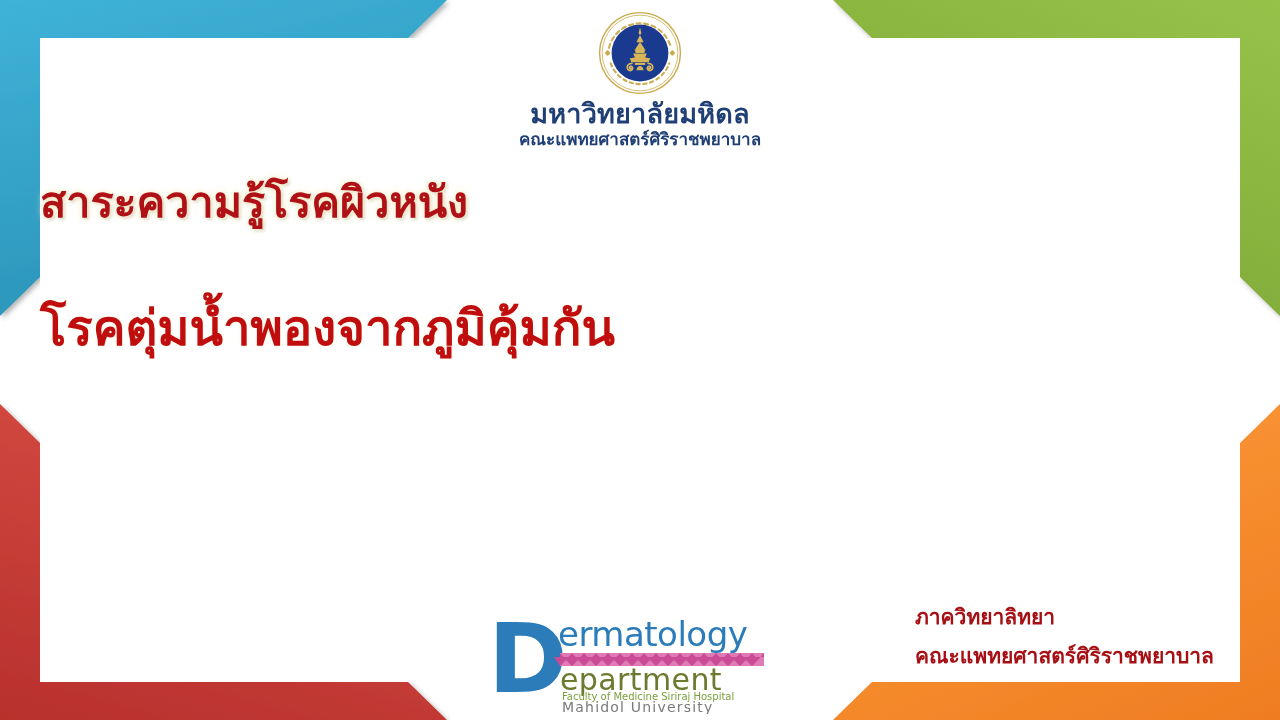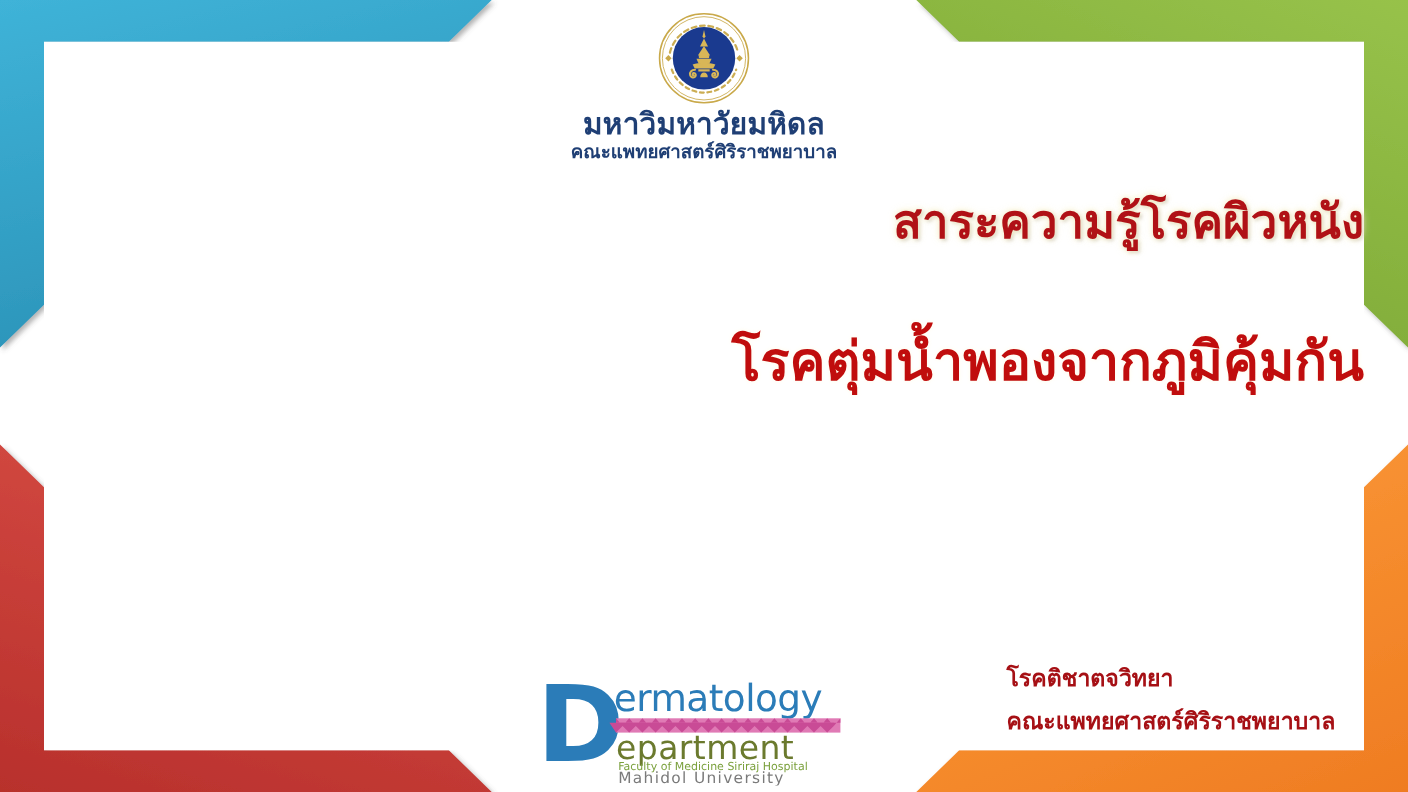--- a/index.html
+++ b/index.html
@@ -58,21 +58,21 @@
     font-weight:bold;
     color:#1f3f75;
     line-height:1.2;
     white-space:nowrap;
   }
 
   
   #headline-block {
     position:absolute;
     left:0; right:0; top:138px;
-    text-align:right;
+    text-align:left;
   }
 
   #title-main {
     font-size:43px;
     font-weight:bold;
     color:#b01116;
     line-height:1.25;
     text-shadow:
        0 0 5px rgba(245,238,200,.95),
        0 0 9px rgba(250,246,215,.85),
@@ -175,21 +175,21 @@
           <path d="M42,50.5 h16 l-2.4,5.2 h-11.2 Z"></path>
           <path d="M38,56.5 c3,-1.2 8,-1.6 12,-1.6 s9,0.4 12,1.6 l-2.2,4.4 h-19.6 Z"></path>
 
           <path d="M40.5,62 c-3.6,0 -5.8,2.6 -5.2,5.6 c0.5,2.4 3.2,3.4 5,2.2 c1.4,-1 1.4,-3.1 0.1,-4 c-1,-0.7 -2.3,-0.2 -2.5,0.9 c-0.1,0.8 0.5,1.4 1.2,1.3" fill="none" stroke="#d8b657" stroke-width="2.1" stroke-linecap="round"></path>
           <path d="M59.5,62 c3.6,0 5.8,2.6 5.2,5.6 c-0.5,2.4 -3.2,3.4 -5,2.2 c-1.4,-1 -1.4,-3.1 -0.1,-4 c1,-0.7 2.3,-0.2 2.5,0.9 c0.1,0.8 -0.5,1.4 -1.2,1.3" fill="none" stroke="#d8b657" stroke-width="2.1" stroke-linecap="round"></path>
           <path d="M44,61.5 h12 v2.4 h-12 Z"></path>
           <path d="M46,70 c0,-3 1.8,-5 4,-5 s4,2 4,5 z"></path>
         </g>
       </svg>
 
-      <div id="uni-name-th">มหาวิมหาวัยมหิดล</div>
+      <div id="uni-name-th">มหาวิทยาลัยมหิดล</div>
 
       <div id="uni-faculty-th">คณะแพทยศาสตร์ศิริราชพยาบาล</div>
     </div>
 
     <div id="headline-block">
       <div id="title-main">สาระความรู้โรคผิวหนัง</div>
       <div id="title-sub">โรคตุ่มน้ำพองจากภูมิคุ้มกัน</div>
     </div>
 
   </div>
@@ -211,17 +211,17 @@
     </g>
 
     <text x="74" y="84" font-family="'DejaVu Sans','Liberation Sans',sans-serif" font-size="30" fill="#6b7a2e" letter-spacing="0.4">epartment</text>
 
     <text x="76" y="94" font-family="'DejaVu Sans','Liberation Sans',sans-serif" font-size="10" fill="#7aa03c">Faculty of Medicine Siriraj Hospital</text>
 
     <text x="76" y="106" font-family="'DejaVu Sans','Liberation Sans',sans-serif" font-size="14" fill="#7a7a7a" letter-spacing="1.2">Mahidol  University</text>
   </svg>
 
   <div id="dept-caption">
-    <div class="line">โรคติชาตจวิทยา</div>
+    <div class="line">ภาควิทยาลิทยา</div>
     <div class="line">คณะแพทยศาสตร์ศิริราชพยาบาล</div>
   </div>
 
 </div>
 
 </body></html>

